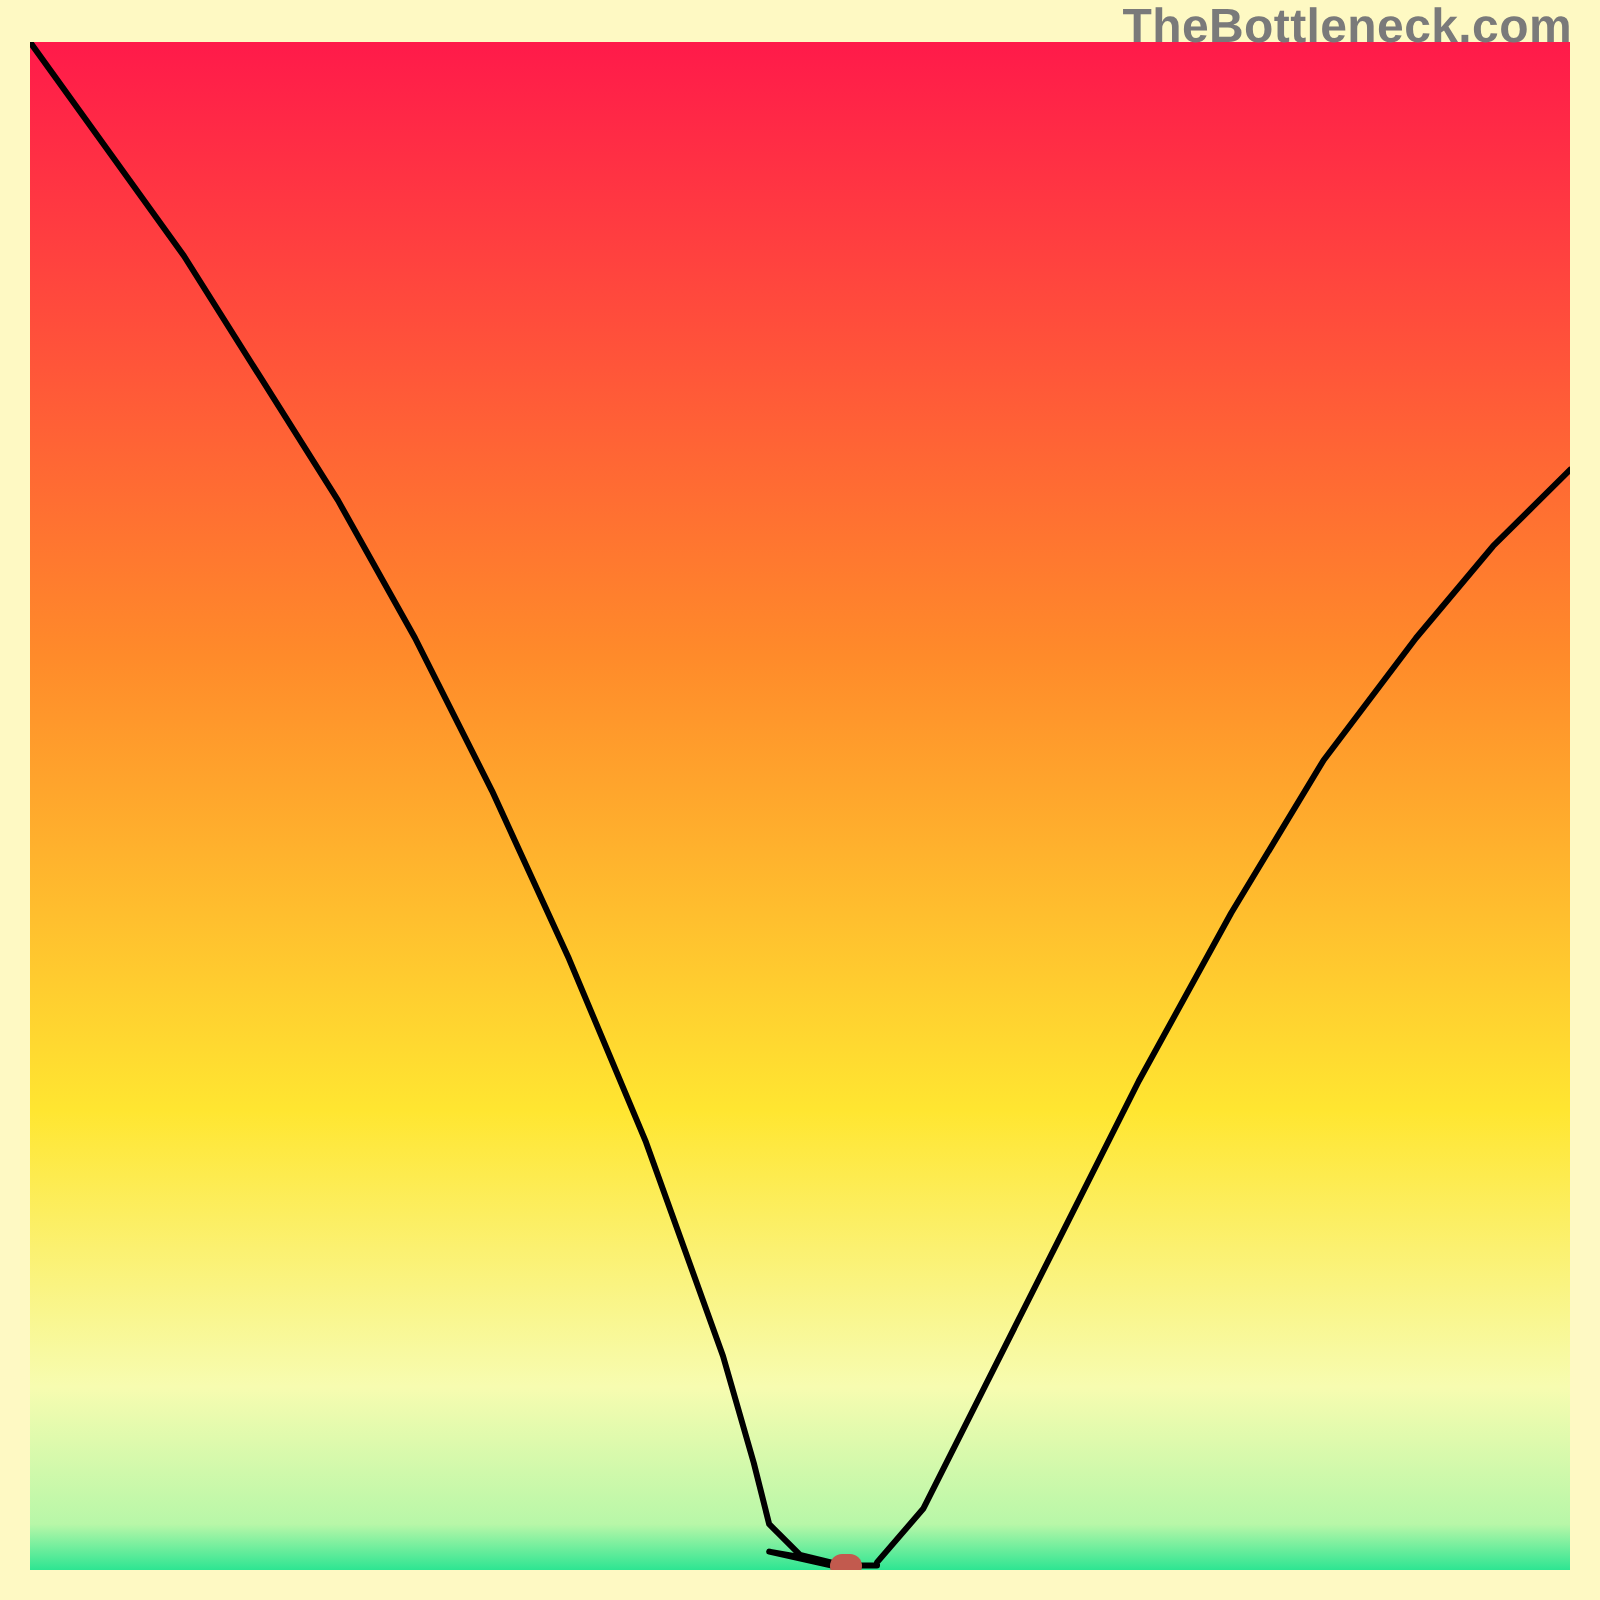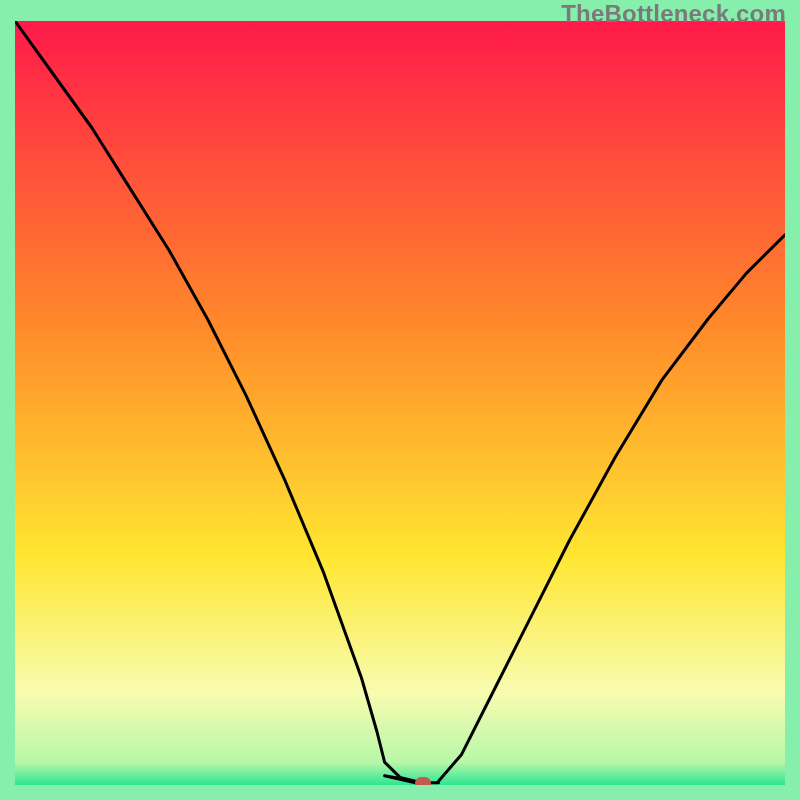--- a/index.html
+++ b/index.html
@@ -7,21 +7,21 @@
     padding: 0;
     width: 800px;
     height: 800px;
     background: #000;
     overflow: hidden;
     font-family: Arial, Helvetica, sans-serif;
   }
   .frame {
     position: absolute;
     inset: 0;
-    background: #86efac;
+    background: #fef9c3;
   }
   .plot-area {
     position: absolute;
     left: 15px;
     top: 21px;
     width: 770px;
     height: 764px;
     overflow: hidden;
   }
   .gradient-bg {

